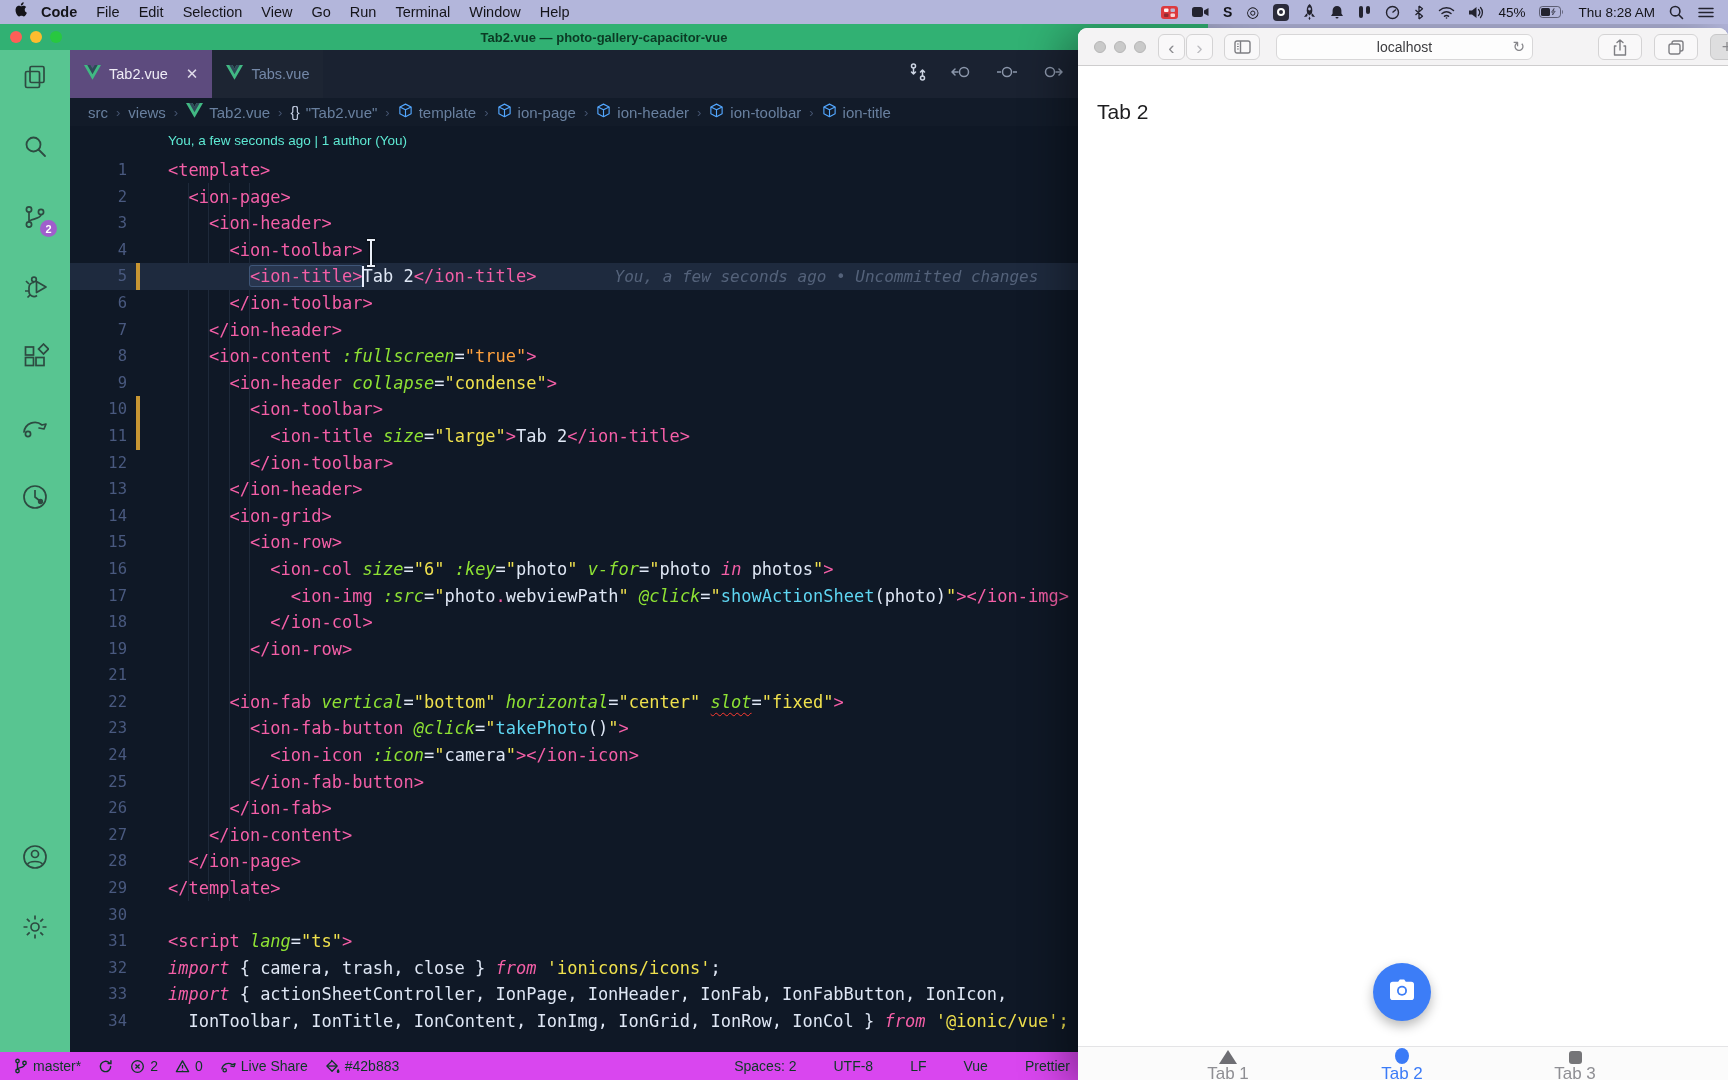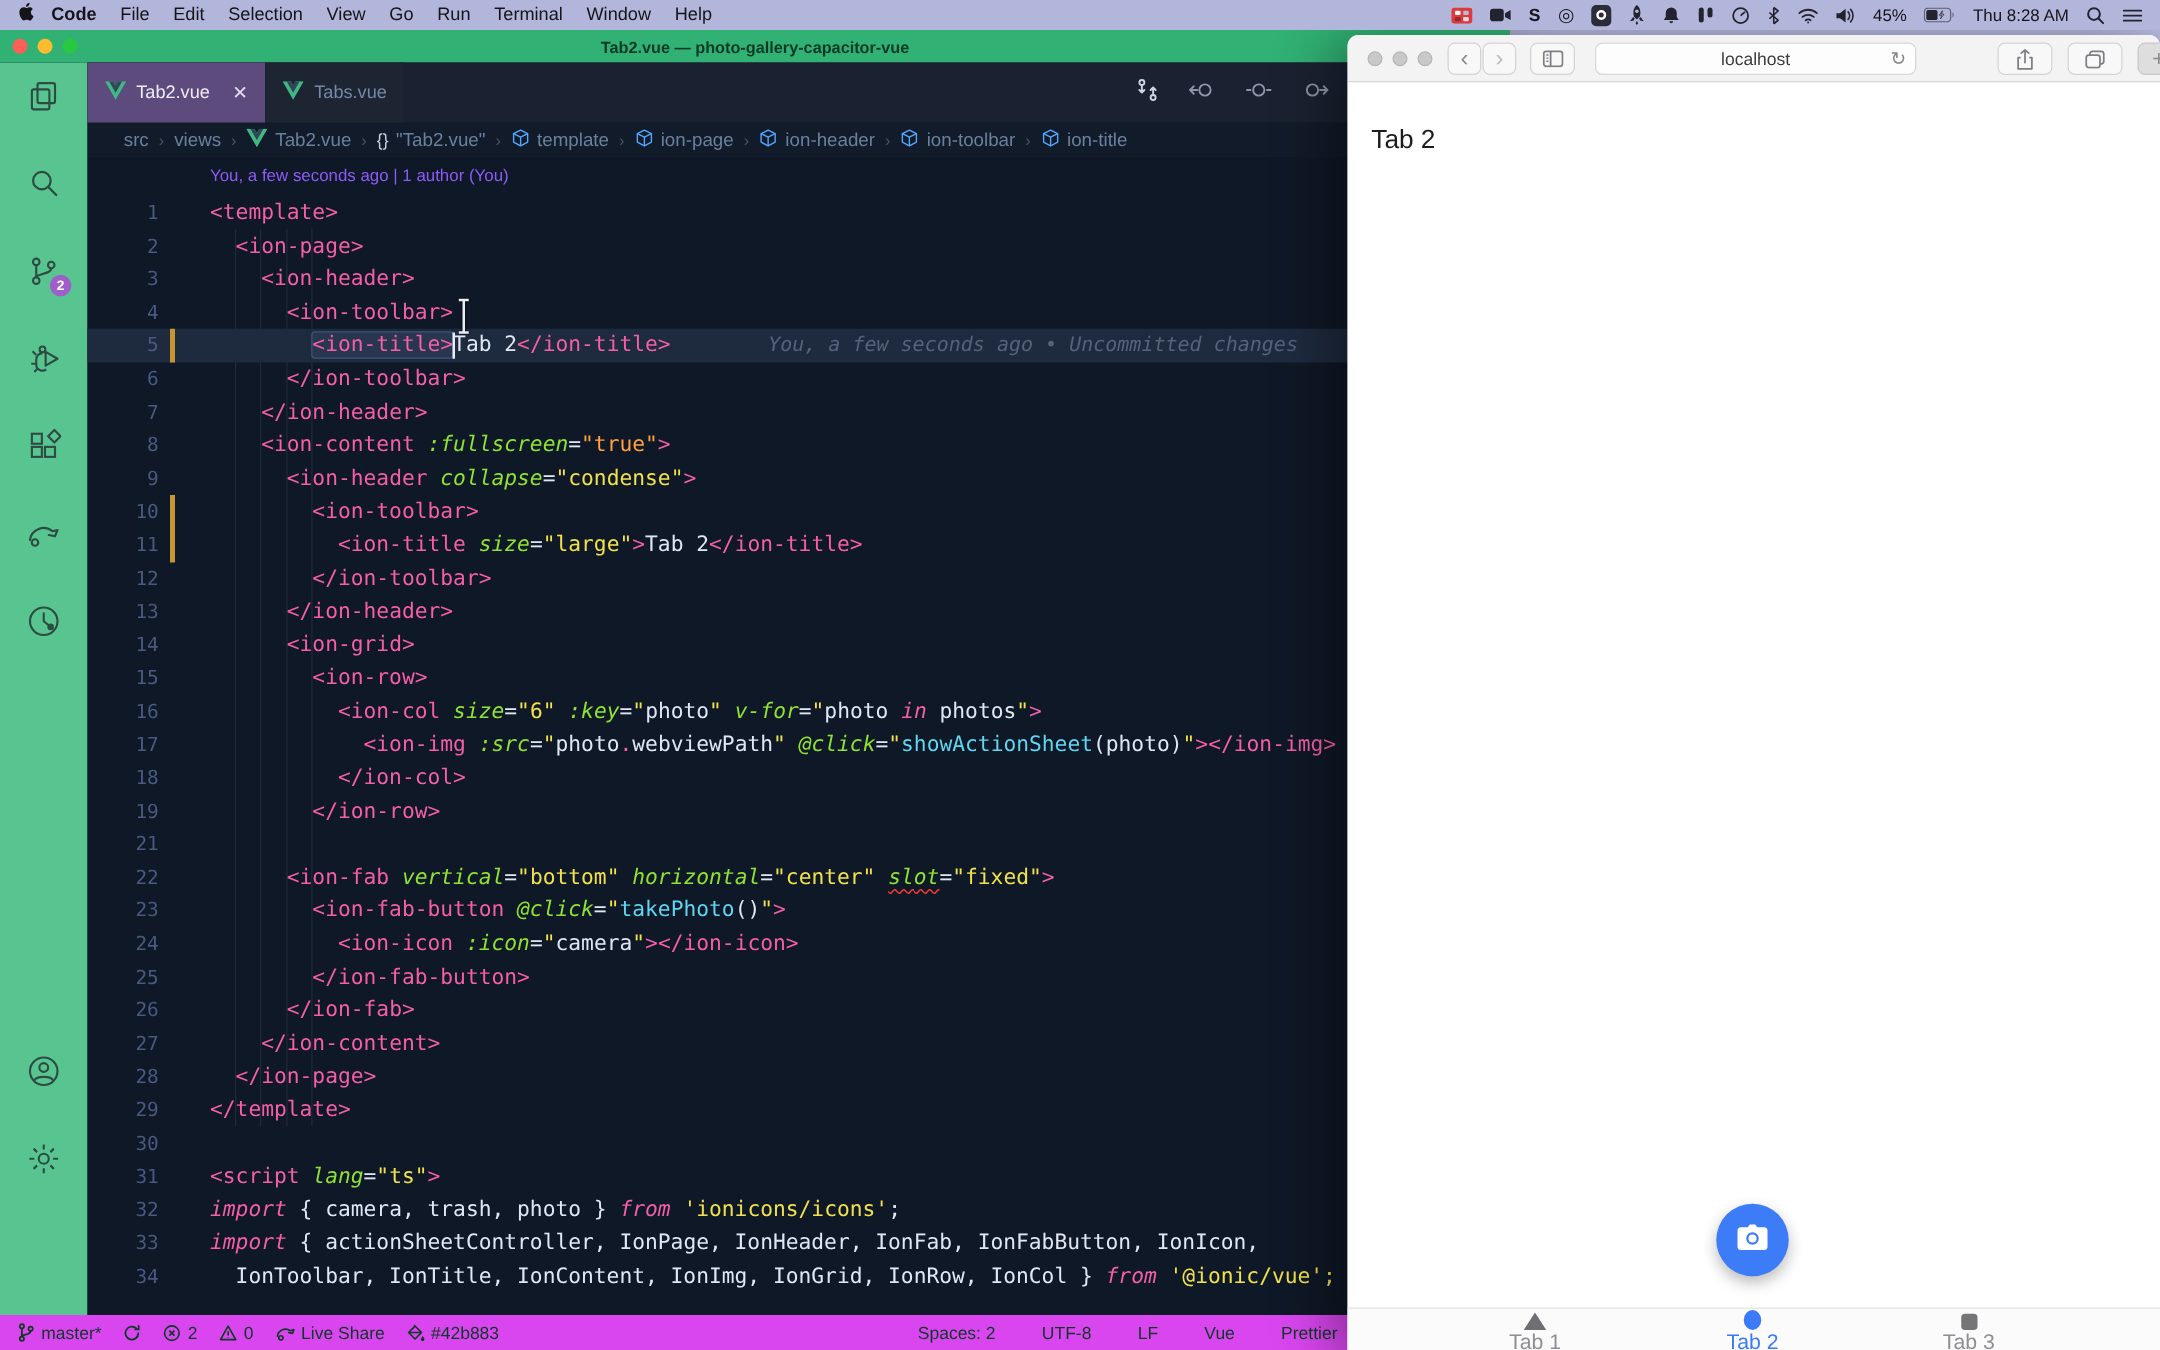--- a/index.html
+++ b/index.html
@@ -36,27 +36,27 @@
   .vs-editor-col { flex:1; display:flex; flex-direction:column; min-width:0; }
   .tabbar { height:48px; background:#1a2231; display:flex; align-items:stretch; position:relative; flex:0 0 auto; }
   .tab { display:flex; align-items:center; gap:8px; padding:0 14px; font-size:14.5px; cursor:pointer; }
   .tab.active { background:#5d4b7e; color:#efecf6; }
   .tab.inactive { background:#1d2533; color:#7488a8; }
   .tab .close { margin-left:10px; font-size:15px; opacity:.9; cursor:pointer; }
   .tab-actions { position:absolute; right:14px; top:0; height:48px; display:flex; align-items:center; gap:23px; color:#8b96aa; }
   .tab-actions .bright { color:#ccd4e2; }
   .tab-actions .more { font-size:19px; letter-spacing:1px; color:#ccd4e2; cursor:pointer; }
 
-  .crumbs { height:28px; background:#121b29; display:flex; align-items:center; padding-left:29px; font-size:15px; color:#69809f; white-space:nowrap; overflow:hidden; flex:0 0 auto; }
+  .crumbs { height:28px; background:#121b29; display:flex; align-items:center; padding-left:18px; font-size:15px; color:#69809f; white-space:nowrap; overflow:hidden; flex:0 0 auto; }
   .crumb { display:inline-flex; align-items:center; gap:6px; cursor:pointer; }
   .crumb-sep { margin:0 8px; color:#44536f; font-size:13px; }
   .braces { color:#c7d1e6; font-size:14px; }
 
   .editor { flex:1; position:relative; overflow:hidden; background:#0f1826; font-family:"DejaVu Sans Mono", monospace; }
-  .codelens { position:absolute; top:7px; left:98px; font-size:13.5px; color:#8b5cf6; font-family:"Liberation Sans", sans-serif; cursor:pointer; }
+  .codelens { position:absolute; top:7px; left:98px; font-size:13.5px; color:#5eead4; font-family:"Liberation Sans", sans-serif; cursor:pointer; }
   .code-lines { position:absolute; top:31px; left:0; right:0; }
   .cl { position:relative; height:26.6px; line-height:26.6px; white-space:pre; font-size:17px; padding-left:98px; }
   .cl.current { background:#1e2a3e; }
   .num { position:absolute; left:0; top:0; width:57px; text-align:right; color:#49597f; font-size:15.5px; }
   .tok-p { color:#dfe7f5; } .tok-t { color:#f45fa7; }
   .tok-a { color:#8ee234; font-style:italic; }
   .tok-s { color:#f0e14d; } .tok-b { color:#ffa23e; }
   .tok-f { color:#5fd6f2; } .tok-d { color:#f45fa7; }
   .tok-k { color:#f45fa7; font-style:italic; }
   .tok-e { color:#8ee234; font-style:italic; text-decoration:underline wavy #ff3b30 1.2px; text-underline-offset:4px; }
@@ -426,21 +426,21 @@
             <div class="cl"><span class="num">22</span><span class="tok tok-p">      </span><span class="tok tok-t">&lt;ion-fab </span><span class="tok tok-a">vertical</span><span class="tok tok-p">=</span><span class="tok tok-s">"bottom"</span><span class="tok tok-p"> </span><span class="tok tok-a">horizontal</span><span class="tok tok-p">=</span><span class="tok tok-s">"center"</span><span class="tok tok-p"> </span><span class="tok tok-e">slot</span><span class="tok tok-p">=</span><span class="tok tok-s">"fixed"</span><span class="tok tok-t">&gt;</span></div>
             <div class="cl"><span class="num">23</span><span class="tok tok-p">        </span><span class="tok tok-t">&lt;ion-fab-button </span><span class="tok tok-a">@click</span><span class="tok tok-p">=</span><span class="tok tok-s">"</span><span class="tok tok-f">takePhoto</span><span class="tok tok-p">()</span><span class="tok tok-s">"</span><span class="tok tok-t">&gt;</span></div>
             <div class="cl"><span class="num">24</span><span class="tok tok-p">          </span><span class="tok tok-t">&lt;ion-icon </span><span class="tok tok-a">:icon</span><span class="tok tok-p">=</span><span class="tok tok-s">"</span><span class="tok tok-p">camera</span><span class="tok tok-s">"</span><span class="tok tok-t">&gt;&lt;/ion-icon&gt;</span></div>
             <div class="cl"><span class="num">25</span><span class="tok tok-p">        </span><span class="tok tok-t">&lt;/ion-fab-button&gt;</span></div>
             <div class="cl"><span class="num">26</span><span class="tok tok-p">      </span><span class="tok tok-t">&lt;/ion-fab&gt;</span></div>
             <div class="cl"><span class="num">27</span><span class="tok tok-p">    </span><span class="tok tok-t">&lt;/ion-content&gt;</span></div>
             <div class="cl"><span class="num">28</span><span class="tok tok-p">  </span><span class="tok tok-t">&lt;/ion-page&gt;</span></div>
             <div class="cl"><span class="num">29</span><span class="tok tok-t">&lt;/template&gt;</span></div>
             <div class="cl"><span class="num">30</span></div>
             <div class="cl"><span class="num">31</span><span class="tok tok-t">&lt;script </span><span class="tok tok-a">lang</span><span class="tok tok-p">=</span><span class="tok tok-s">"ts"</span><span class="tok tok-t">&gt;</span></div>
-            <div class="cl"><span class="num">32</span><span class="tok tok-k">import</span><span class="tok tok-p"> { camera, trash, photo } </span><span class="tok tok-k">from</span><span class="tok tok-p"> </span><span class="tok tok-s">'ionicons/icons'</span><span class="tok tok-p">;</span></div>
+            <div class="cl"><span class="num">32</span><span class="tok tok-k">import</span><span class="tok tok-p"> { camera, trash, close } </span><span class="tok tok-k">from</span><span class="tok tok-p"> </span><span class="tok tok-s">'ionicons/icons'</span><span class="tok tok-p">;</span></div>
             <div class="cl"><span class="num">33</span><span class="tok tok-k">import</span><span class="tok tok-p"> { actionSheetController, IonPage, IonHeader, IonFab, IonFabButton, IonIcon,</span></div>
             <div class="cl"><span class="num">34</span><span class="tok tok-p">  IonToolbar, IonTitle, IonContent, IonImg, IonGrid, IonRow, IonCol } </span><span class="tok tok-k">from</span><span class="tok tok-p"> </span><span class="tok tok-s">'@ionic/vue';</span></div>
           </div>
         <div class="gitbar" style="top:137px; height:27px;"></div>
         <div class="gitbar" style="top:270px; height:54px;"></div>
         <div class="ibeam" style="left:293px; top:112px;">
           <svg width="16" height="30" viewBox="0 0 16 30">
               <g stroke="#e9eef7" stroke-width="2" fill="none" style="filter:drop-shadow(0 0 1px #000)">
                 <path d="M4 2h8M8 2v26M4 28h8"></path>
               </g>

